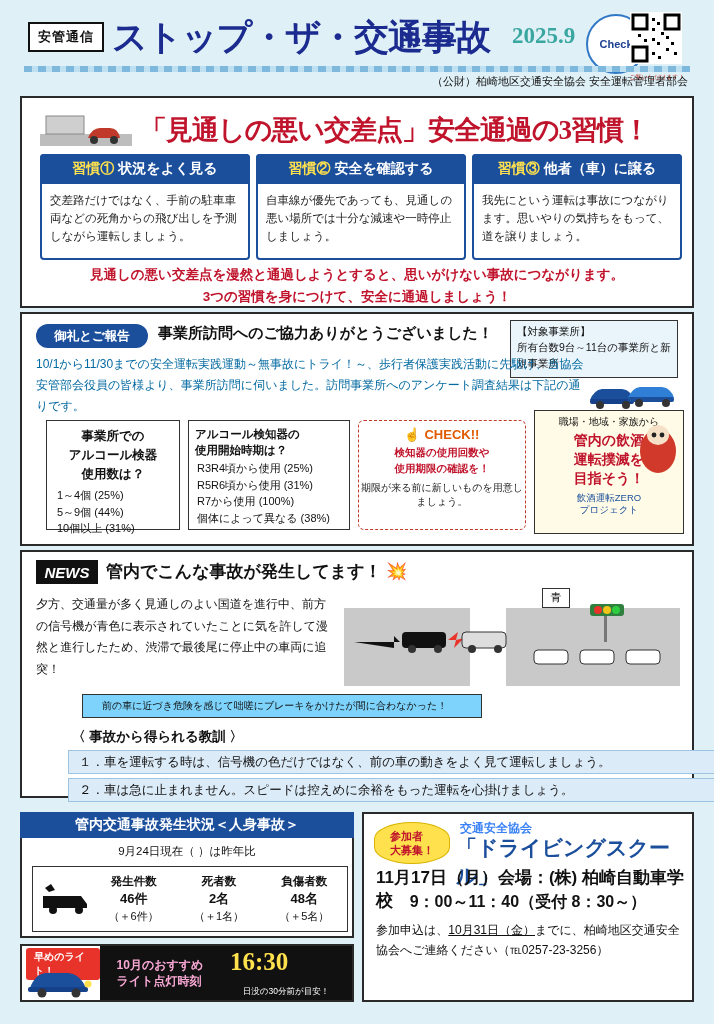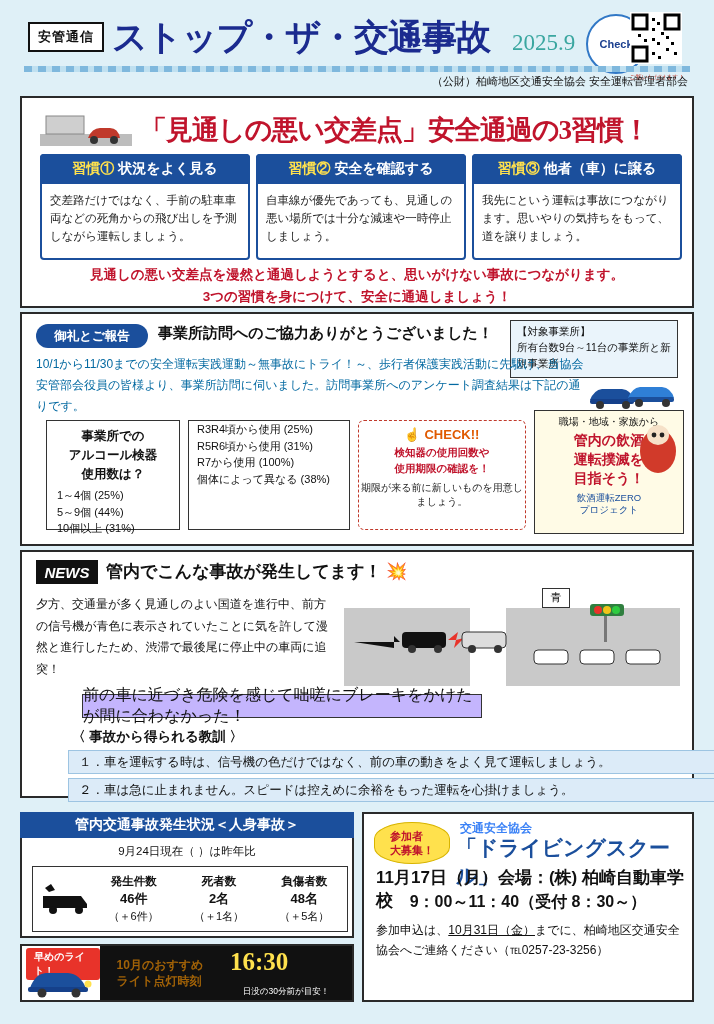--- a/index.html
+++ b/index.html
@@ -26,22 +26,22 @@
     font-size:35px;font-weight:bold;color:#1b2b8f;
     letter-spacing:-1px;
     font-family:"Liberation Serif", serif;
   }
   .hdr-no{
     position:absolute;left:400px;top:26px;
     font-size:22px;font-weight:bold;color:#1b2b8f;
     font-family:"Liberation Serif", serif;
   }
   .hdr-date{
-    position:absolute;left:512px;top:30px;
-    font-size:23px;font-weight:normal;color:#3aa6a0;
+    position:absolute;left:512px;top:23px;
+    font-size:23px;font-weight:bold;color:#3aa6a0;
     font-family:"Liberation Serif", serif;
   }
   .hdr-check{
     position:absolute;left:586px;top:14px;width:56px;height:56px;
     border-radius:50%;background:#fff;border:2px solid #3178c6;
     display:flex;align-items:center;justify-content:center;
     font-size:11px;font-weight:bold;color:#1b3f8f;
   }
   .hdr-qr{
     position:absolute;left:630px;top:12px;width:52px;height:52px;background:#fff;
@@ -160,22 +160,22 @@
   .news-para{
     position:absolute;left:14px;top:42px;width:300px;
     font-size:12px;line-height:1.8;
   }
   .news-scene{
     position:absolute;left:322px;top:38px;width:336px;height:112px;
     background:#c9c9c9;
   }
   .news-caption{
     position:absolute;left:60px;top:142px;width:400px;height:24px;
-    border:1px solid #333;background:#c4b5fd;font-size:16px;
-    display:flex;align-items:center;padding-left:0;box-sizing:border-box;
+    border:1px solid #333;background:#7dd3fc;font-size:10px;
+    display:flex;align-items:center;padding-left:19px;box-sizing:border-box;
   }
   .lesson-title{
     position:absolute;left:50px;top:176px;font-size:13.5px;font-weight:bold;
   }
   .lesson{
     position:absolute;left:46px;width:688px;height:24px;
     background:#dcebf8;border:1px solid #9dc4e2;
     font-size:12.5px;display:flex;align-items:center;padding-left:10px;box-sizing:border-box;
   }
   .lesson.l1{top:198px;} .lesson.l2{top:226px;}
@@ -202,21 +202,21 @@
 
   .light{
     position:absolute;left:20px;top:944px;width:334px;height:58px;
     border:2px solid #2a2a2a;background:#fff;box-sizing:border-box;display:flex;
   }
   .light-car{width:78px;}
   .light-tag{
     position:absolute;left:4px;top:2px;background:#e8332a;color:#fff;
     font-size:10px;font-weight:bold;padding:2px 8px;border-radius:3px;
   }
-  .light-mid{width:120px;background:#111;color:#a16207;font-size:12px;font-weight:bold;
+  .light-mid{width:120px;background:#111;color:#f9a8d4;font-size:12px;font-weight:bold;
     display:flex;flex-direction:column;align-items:center;justify-content:center;line-height:1.35;}
   .light-right{flex:1;background:#111;color:#fff;position:relative;}
   .light-time{position:absolute;left:10px;top:2px;font-size:25px;font-weight:bold;color:#ffe14d;
     font-family:"Liberation Serif", serif;}
   .light-note{position:absolute;left:0;right:0;bottom:2px;text-align:center;font-size:8.5px;color:#fff;}
 
   
   .school{
     position:absolute;left:362px;top:812px;width:332px;height:190px;
     border:2px solid #2a2a2a;background:#fff;box-sizing:border-box;
@@ -340,20 +340,22 @@
 アルコール検器
 使用数は？</div>
       <ul>
         <li>1～4個 (25%)</li>
         <li>5～9個 (44%)</li>
         <li>10個以上 (31%)</li>
       </ul>
     </div>
 
     <div class="boxB">
+      <div class="t" style="white-space:pre-line">アルコール検知器の
+使用開始時期は？</div>
       <ul>
         <li>R3R4頃から使用 (25%)</li>
         <li>R5R6頃から使用 (31%)</li>
         <li>R7から使用 (100%)</li>
         <li>個体によって異なる (38%)</li>
       </ul>
     </div>
 
     <div class="boxC">
       <div class="chk">

